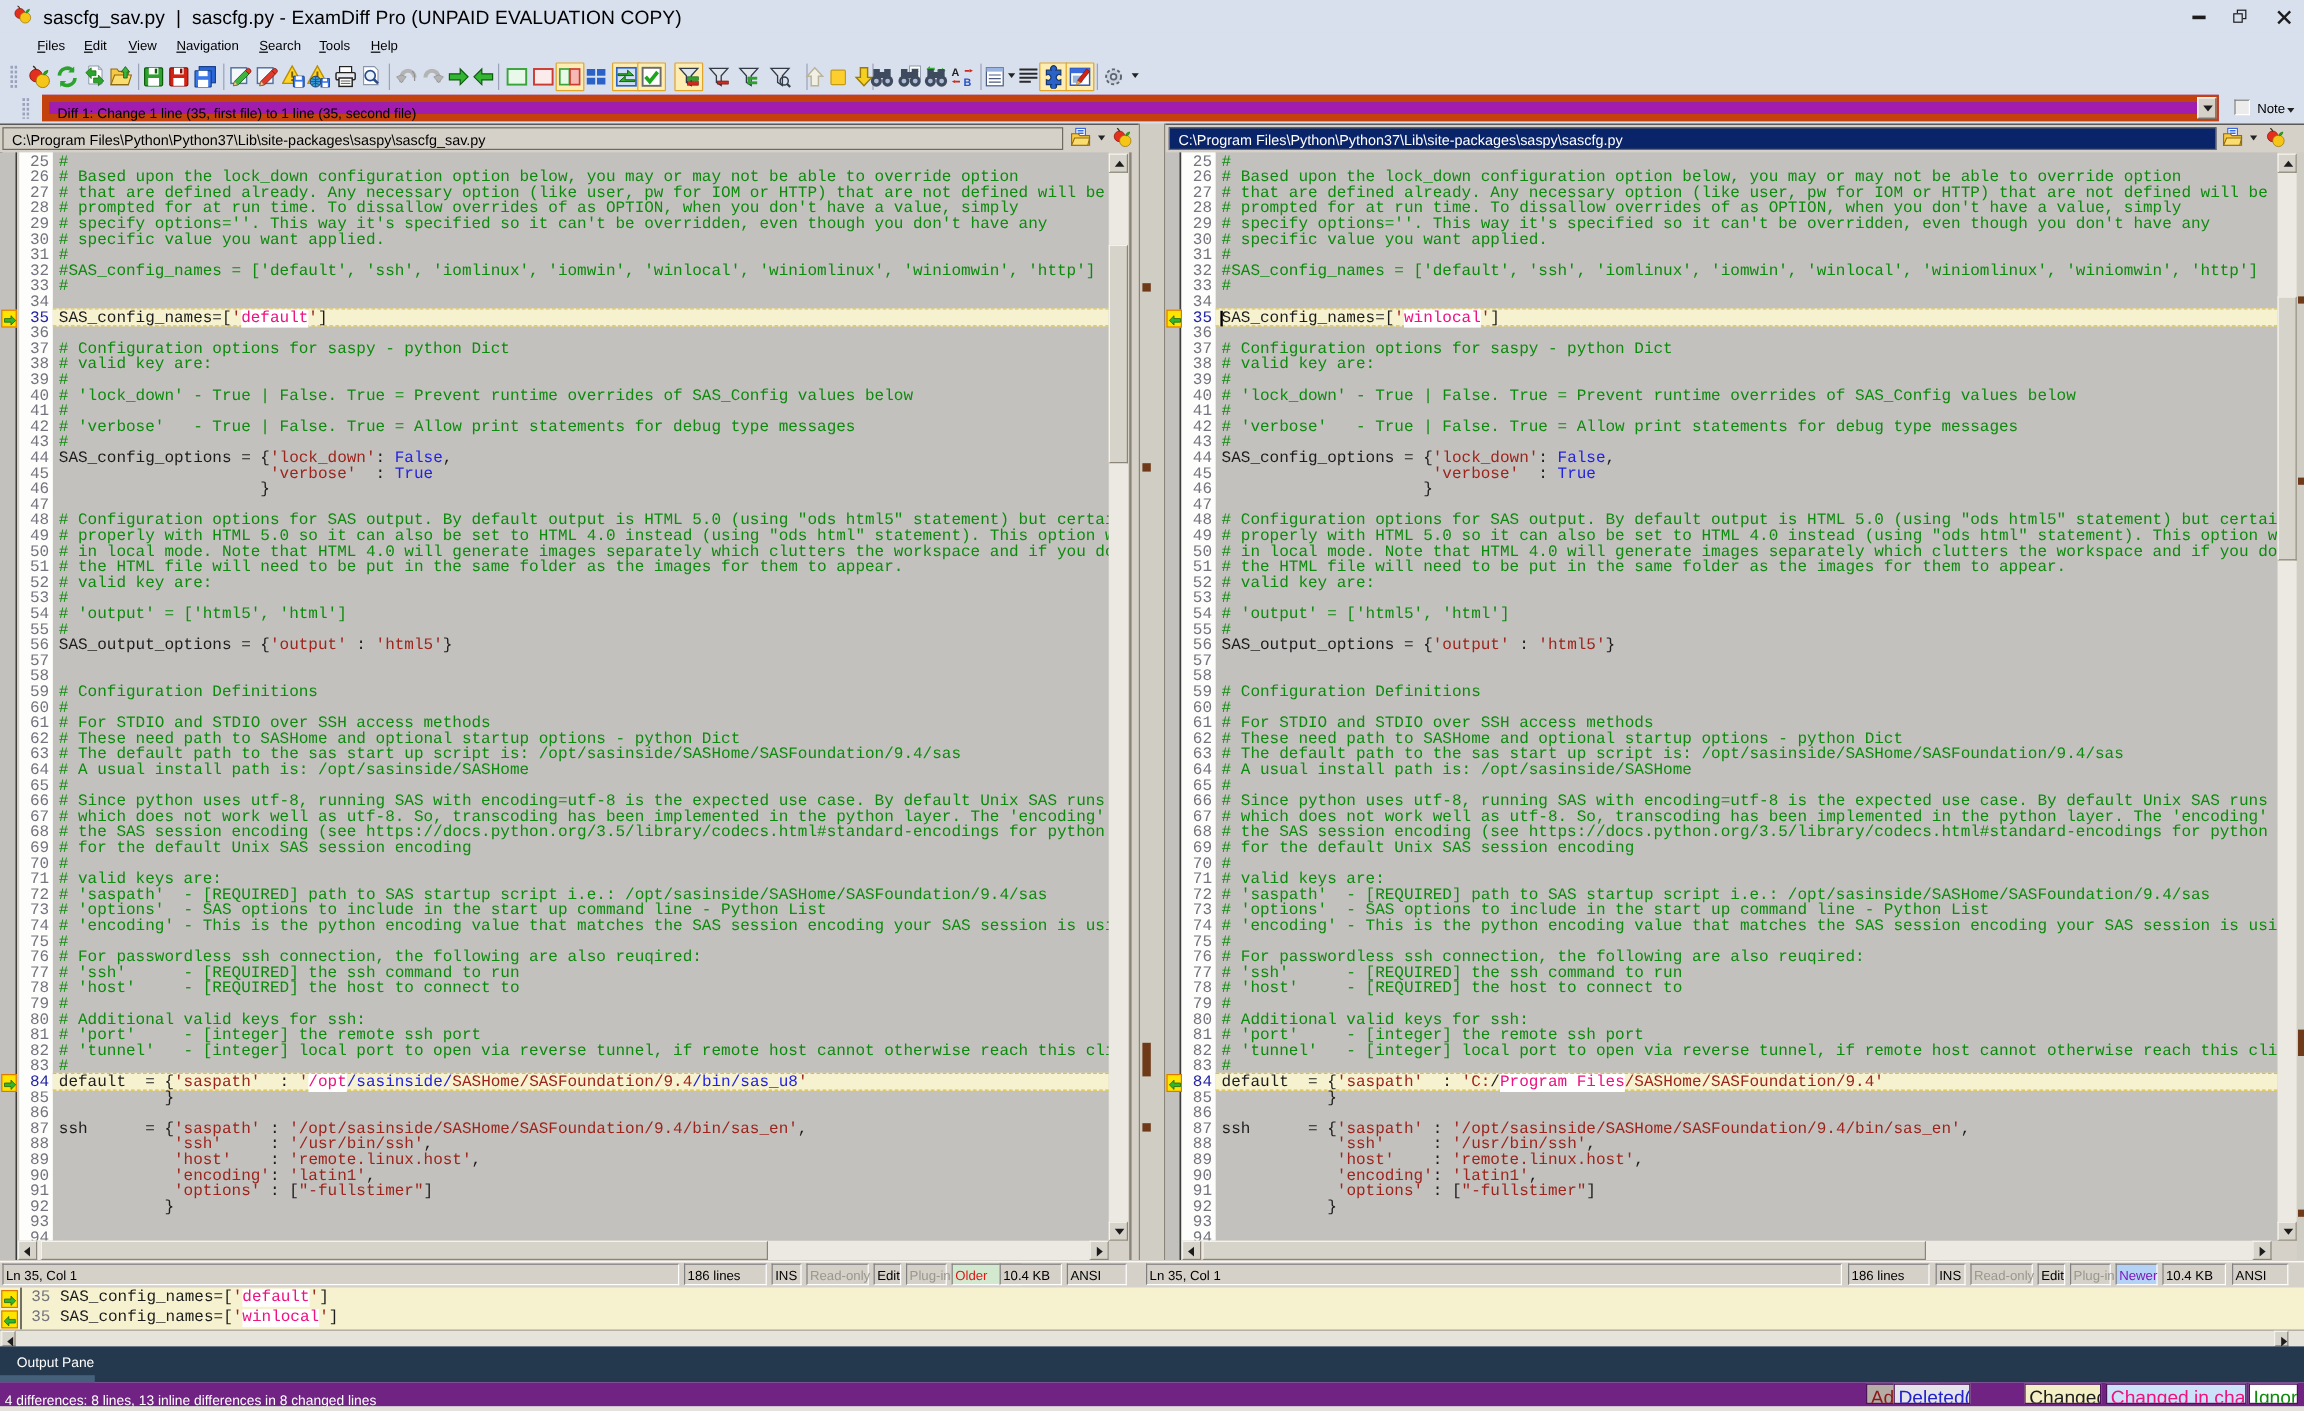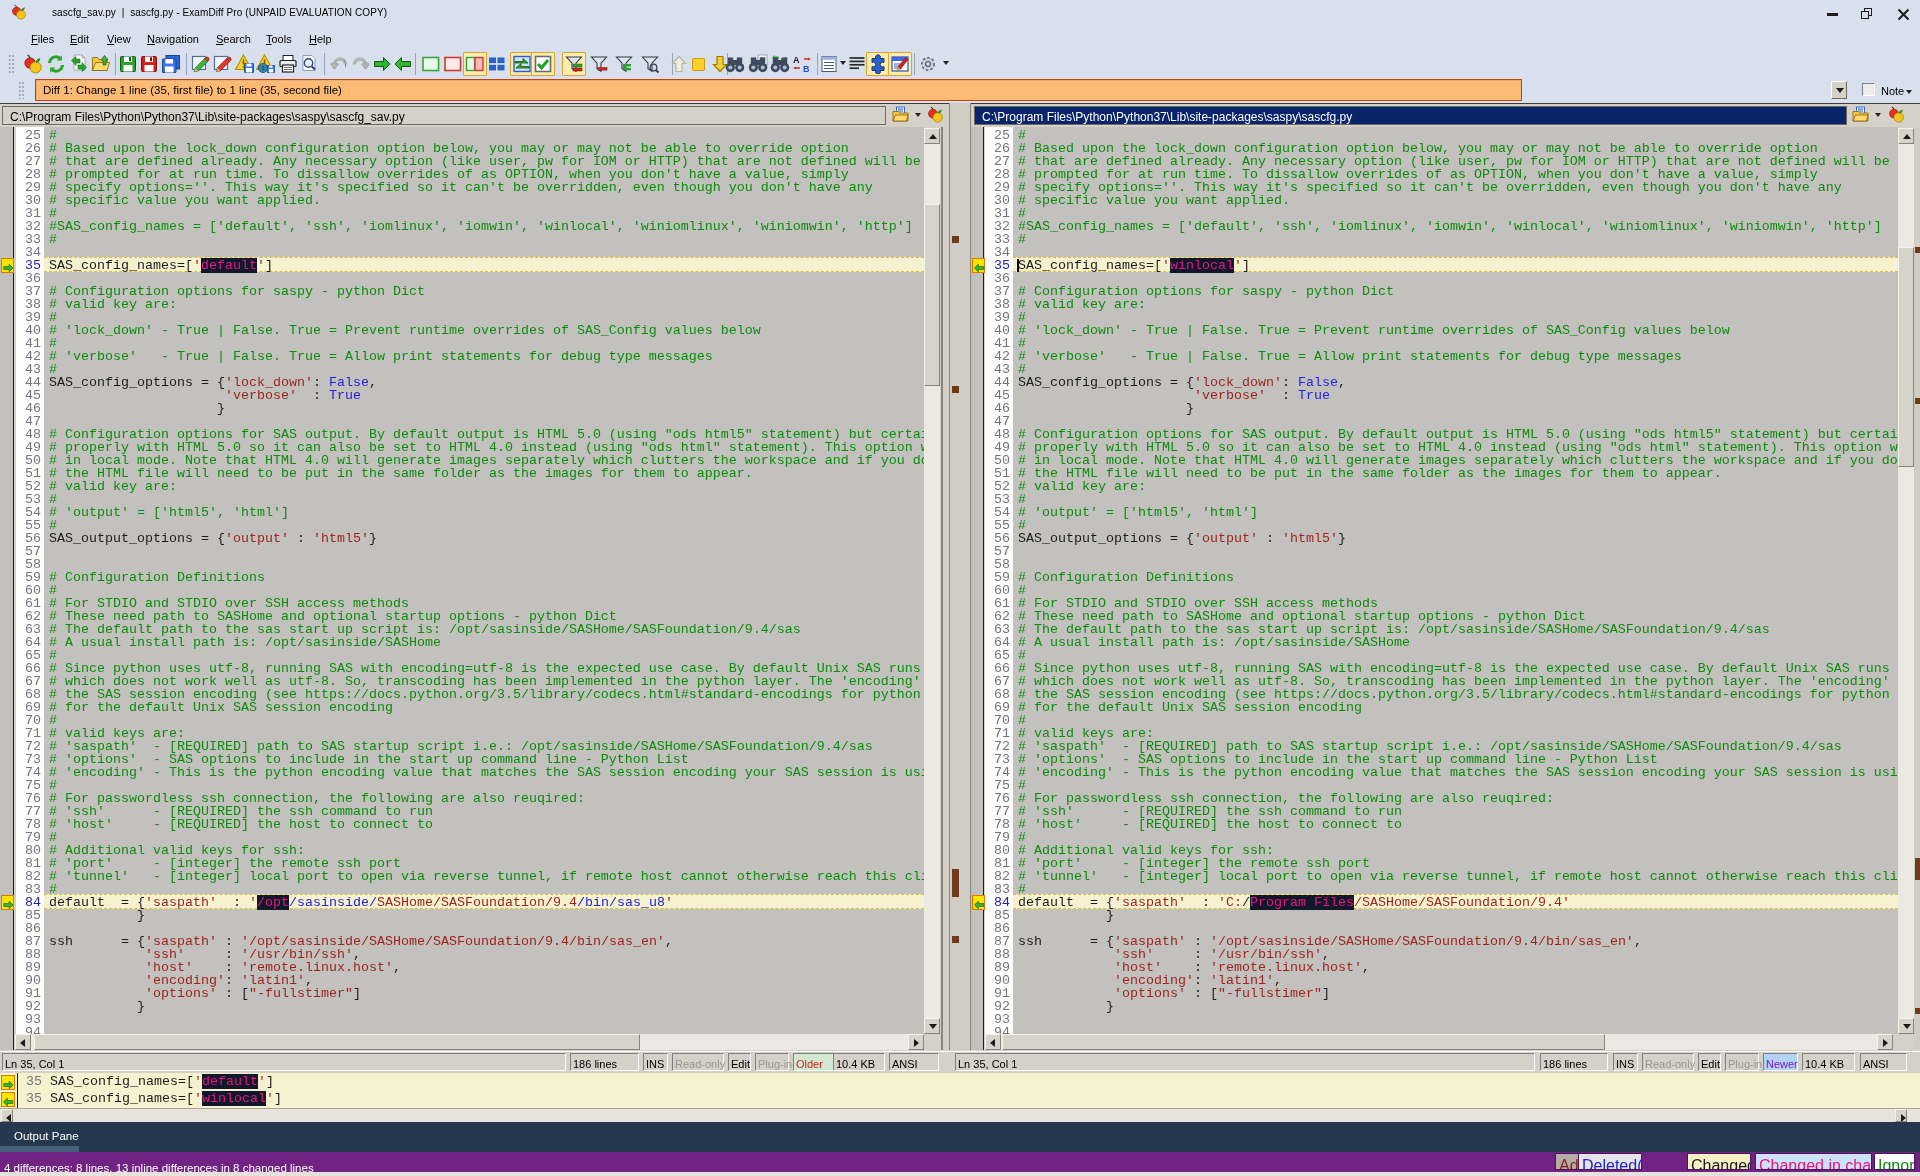--- a/index.html
+++ b/index.html
@@ -1,42 +1,42 @@
 <!DOCTYPE html>
 <html><head><meta charset="utf-8"><title>ExamDiff</title><style>
 *{margin:0;padding:0;box-sizing:border-box}
 html,body{width:1920px;height:1176px;overflow:hidden;background:#d8dfed;font-family:"Liberation Sans",sans-serif}
 .abs{position:absolute}
 .titlebar{position:absolute;left:0;top:0;width:1920px;height:27px;background:#d8dfed}
-.title-txt{position:absolute;left:52px;top:7px;font-size:10px;color:#000;letter-spacing:0.1px}
+.title-txt{position:absolute;left:36px;top:7px;font-size:16px;color:#000;letter-spacing:0.1px}
 .menubar{position:absolute;left:0;top:27px;width:1920px;height:23px;background:#d8dfed}
 .menubar span{position:absolute;top:6px;font-size:11px;color:#000}
 .toolbar{position:absolute;left:0;top:50px;width:1920px;height:27px;background:#d8dfed}
 .tbi{position:absolute;top:54px;width:20px;height:20px}
 .tbhl{position:absolute;top:52px;width:24px;height:24px;background:#fdedb3;border:1px solid #e0a42a;border-radius:1px}
 .tsep{position:absolute;top:53px;width:1px;height:22px;background:#9aa2b8}
 .caret{position:absolute;width:0;height:0;border-left:3.5px solid transparent;border-right:3.5px solid transparent;border-top:4px solid #222}
 .grip{position:absolute;width:7px;background-image:radial-gradient(#9aa3bd 1px,transparent 1.1px);background-size:3.5px 4px}
 .diffbar{position:absolute;left:0;top:77px;width:1920px;height:26px;background:#d8dfed}
-.combo{position:absolute;left:35px;top:79px;width:1487px;height:22px;background:#fdba74;border:1px solid #c2410c;box-shadow:inset 1px 1px 0 #5a5a5a22}
+.combo{position:absolute;left:35px;top:79px;width:1814px;height:22px;background:#a21caf;border:6px solid #c2410c;box-shadow:inset 1px 1px 0 #5a5a5a22}
 .combo span{position:absolute;left:7px;top:4px;font-size:11.5px;color:#000}
 .cbtn{position:absolute;left:1831px;top:81px;width:16px;height:18px;background:#d5d1c8;border:1px solid;border-color:#fff #6e6a60 #6e6a60 #fff}
 .skipbox{position:absolute;left:1862px;top:83px;width:13px;height:13px;background:#ececec;border:1px solid;border-color:#808080 #fff #fff #808080}
 .pane-hdr{position:absolute;top:103px;height:24px;border-top:1px solid #3c3c3c;background:#d5d1c8}
 .pathL{position:absolute;left:2px;top:106px;width:884px;height:19px;border:1px solid #6e6a60;color:#000;font-size:12px;padding:3px 0 0 7px;white-space:nowrap;overflow:hidden}
 .pathR{position:absolute;left:974px;top:106px;width:873px;height:19px;border:1px solid #6e6a60;background:#0a246a;color:#fff;font-size:12px;padding:3px 0 0 7px;white-space:nowrap;overflow:hidden}
 .code{font-family:"Liberation Mono",monospace;font-size:13.34px;line-height:13px;padding:1.5px 0 0 5px;overflow:hidden;white-space:pre;color:#1c1c1c}
 .cr{height:13px;white-space:pre}
 i{font-style:normal}
 i.g{color:#0d8b0d}
 i.k{color:#1c1c1c}
 i.s{color:#9c241c}
 i.b{color:#2222e0}
 i.d{color:#2222e0}
-i.m{color:#ed1380;background:#0f172a}
+i.m{color:#ed1380;background:#ffffff}
 .numcol{background:#fdfdfc;font-family:"Liberation Mono",monospace;font-size:13.34px;line-height:13px;padding-top:1.5px;overflow:hidden}
 .nr{height:13px;text-align:right;padding-right:3px;color:#74747e}
 .nr.chg{color:#2424a4}
 .band{height:15px;background:#f6f2cf;border-top:1px dashed #ddbe3e;border-bottom:1px dashed #ddbe3e}
 .mbox{width:13.5px;height:15px;background:#ffe400;border:1px solid #e07800;padding:1px 0 0 0}
 .sbtrack{background:#ebe9e2}
 .sbthumb{position:absolute;background:#d6d3ca;border:1px solid;border-color:#f4f2ec #8a8578 #8a8578 #f4f2ec}
 .sbtn{position:absolute;background:#d6d3ca;border:1px solid;border-color:#f4f2ec #8a8578 #8a8578 #f4f2ec}
 .tri{position:absolute;width:0;height:0}
 .tri.up{left:4px;top:5px;border-left:4px solid transparent;border-right:4px solid transparent;border-bottom:5px solid #1c1c1c}

